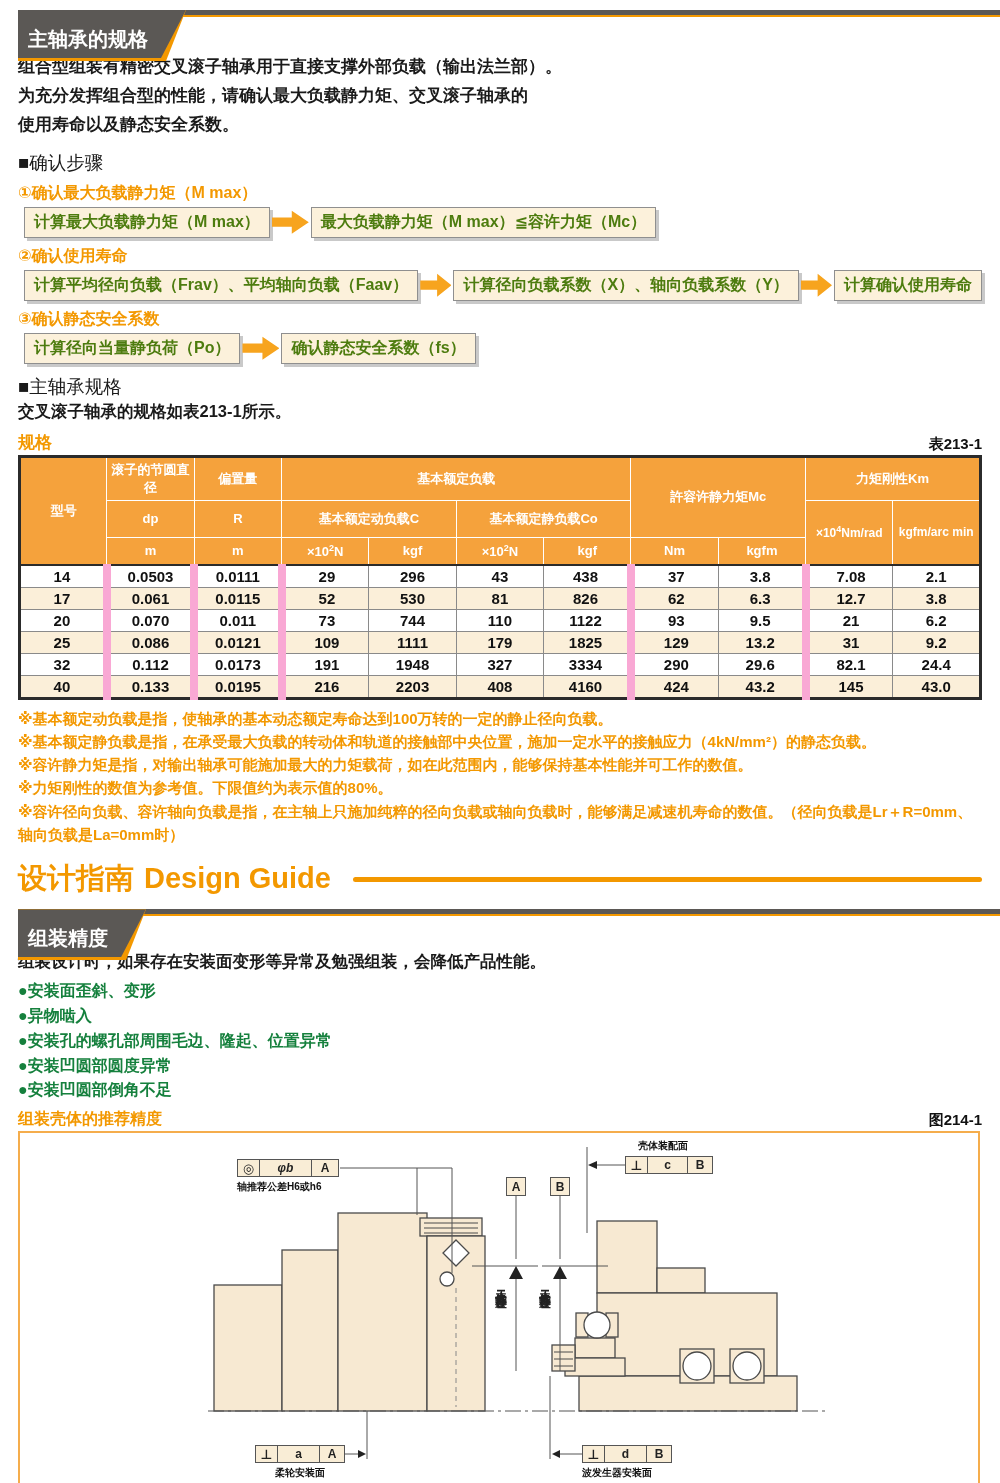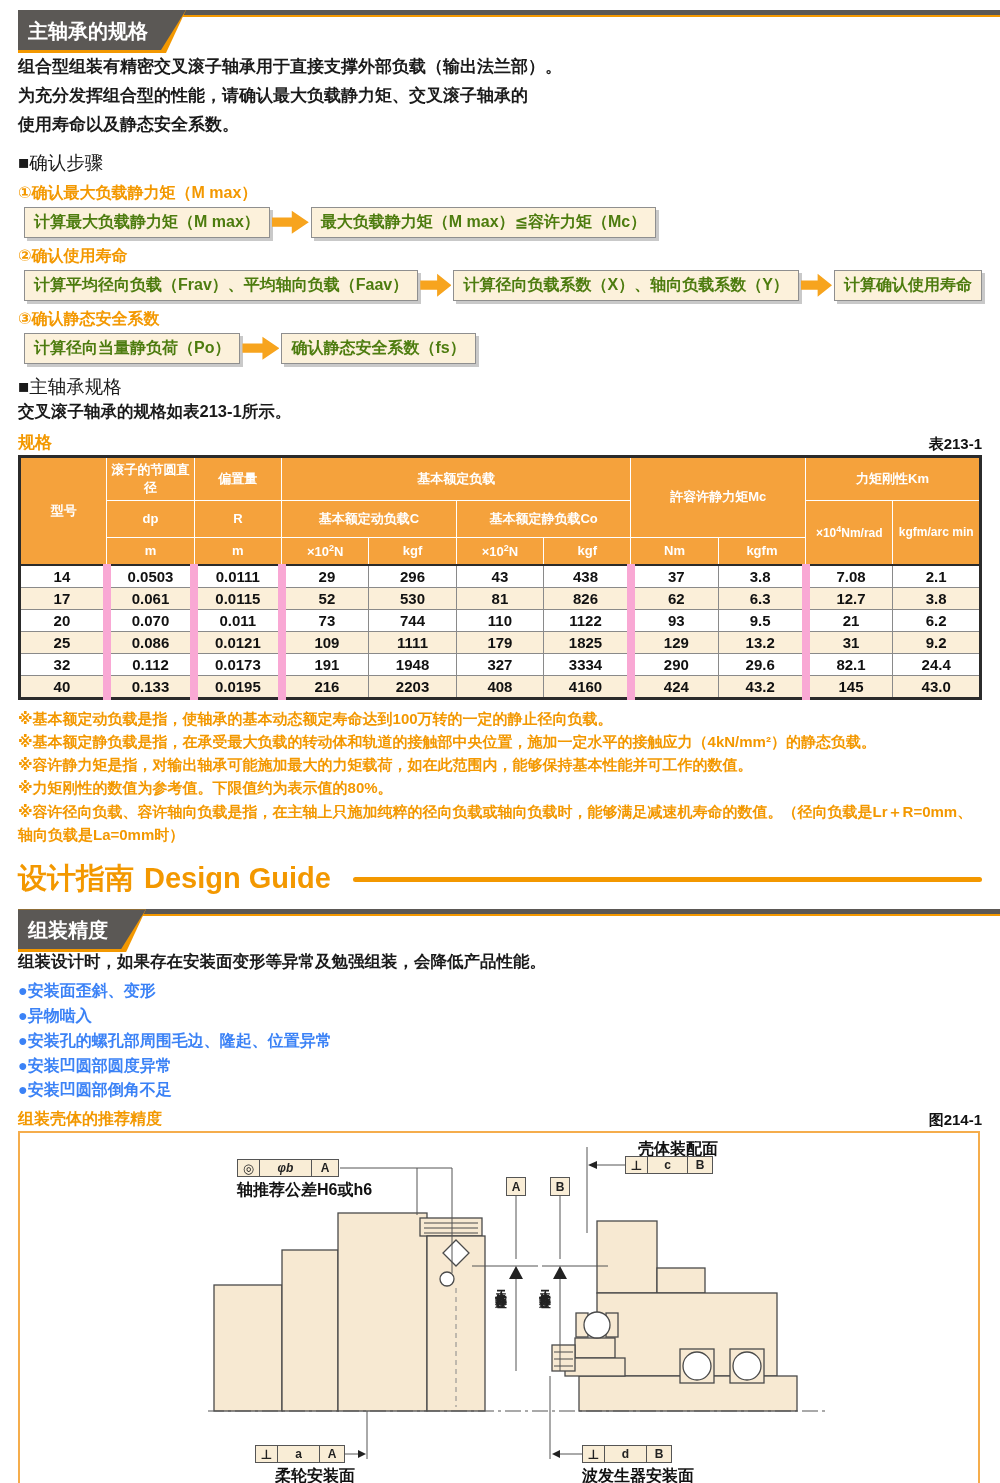--- a/index.html
+++ b/index.html
@@ -6,21 +6,21 @@
   body{width:1000px;height:1483px;overflow:hidden;background:#ffffff;
        font-family:"Liberation Sans","DejaVu Sans",sans-serif;color:#1a1a1a;}
   .page{width:1000px;height:1483px;position:relative;}
 
   
   .banner{position:relative;height:34px;margin-top:10px;}
   .banner .bar{position:absolute;left:18px;right:0;top:0;height:5px;background:#5b5855;border-bottom:2px solid #f39800;}
   .banner .tab{position:absolute;left:18px;top:0;background:#f39800;
                clip-path:polygon(0 0,100% 0,calc(100% - 20px) 100%,0 100%);padding:0 0 3px 0;}
   .banner .tab-inner{background:#5b5855;color:#fff;font-size:20px;font-weight:bold;
-               padding:8px 38px 5px 10px;clip-path:polygon(0 0,100% 0,calc(100% - 25px) 100%,0 100%);}
+               padding:16px 38px 5px 10px;clip-path:polygon(0 0,100% 0,calc(100% - 25px) 100%,0 100%);}
 
   .intro{margin:9px 18px 0;}
   .intro div{font-size:17px;font-weight:bold;line-height:1.7;}
 
   .h2{margin:10px 18px 2px;font-size:18.5px;font-weight:normal;}
   .step-label{margin:8px 18px 3px;font-size:16px;font-weight:bold;color:#f39800;}
   .flow{display:flex;align-items:stretch;margin:3px 18px 3px 24px;}
   .fbox{background:#fcf1db;border:1px solid #8f8f8f;box-shadow:3px 3px 0 #c9c9c9;
         padding:4px 9px;font-size:16px;font-weight:bold;color:#4d7c0f;white-space:nowrap;
         display:flex;align-items:center;}
@@ -48,33 +48,33 @@
   .notes{margin:7px 18px 0;}
   .note{color:#f39800;font-size:15px;font-weight:bold;line-height:1.55;}
 
   .dg{display:flex;align-items:center;margin:13px 18px 2px;}
   .dg .t{color:#f39800;font-size:29px;font-weight:bold;white-space:nowrap;}
   .dg .t .en{margin-left:10px;}
   .dg .line{flex:1;height:5px;background:#f39800;margin-left:22px;border-radius:3px;}
 
   .assembly-intro{margin:8px 18px 0;font-size:16.5px;font-weight:bold;}
   .bullets{margin:6px 18px 0;}
-  .bullet{color:#3b82f6;font-size:16px;font-weight:bold;line-height:1.55;}
+  .bullet{color:#15803d;font-size:16px;font-weight:bold;line-height:1.55;}
 
   
   .figure{position:relative;margin:1px 18px 0;width:958px;height:382px;border:2px solid #f5ad4c;background:#fff;}
   .figure svg{position:absolute;left:0;top:0;}
   .gdt{position:absolute;display:flex;border:1px solid #555;background:#f9edd6;height:18px;box-sizing:border-box;}
   .gdt .c{display:flex;align-items:center;justify-content:center;border-right:1px solid #555;
           font-size:12px;font-weight:bold;color:#222;box-sizing:border-box;}
   .gdt .c:last-child{border-right:none;}
   .gdt .sym{width:22px;font-size:13px;}
   .flag{position:absolute;width:20px;height:19px;border:1px solid #555;background:#f9edd6;box-sizing:border-box;
         display:flex;align-items:center;justify-content:center;font-size:12px;font-weight:bold;color:#222;}
-  .fig-label{position:absolute;font-size:16px;font-weight:bold;color:#111;white-space:nowrap;}
+  .fig-label{position:absolute;font-size:10px;font-weight:bold;color:#111;white-space:nowrap;}
   .vtext{position:absolute;writing-mode:vertical-rl;font-size:11.5px;font-weight:bold;color:#222;height:105px;letter-spacing:1px;}
 </style>
 </head>
 <body>
 
 <div class="page">
 
   <div class="banner">
     <div class="bar"></div>
     <div class="tab">

